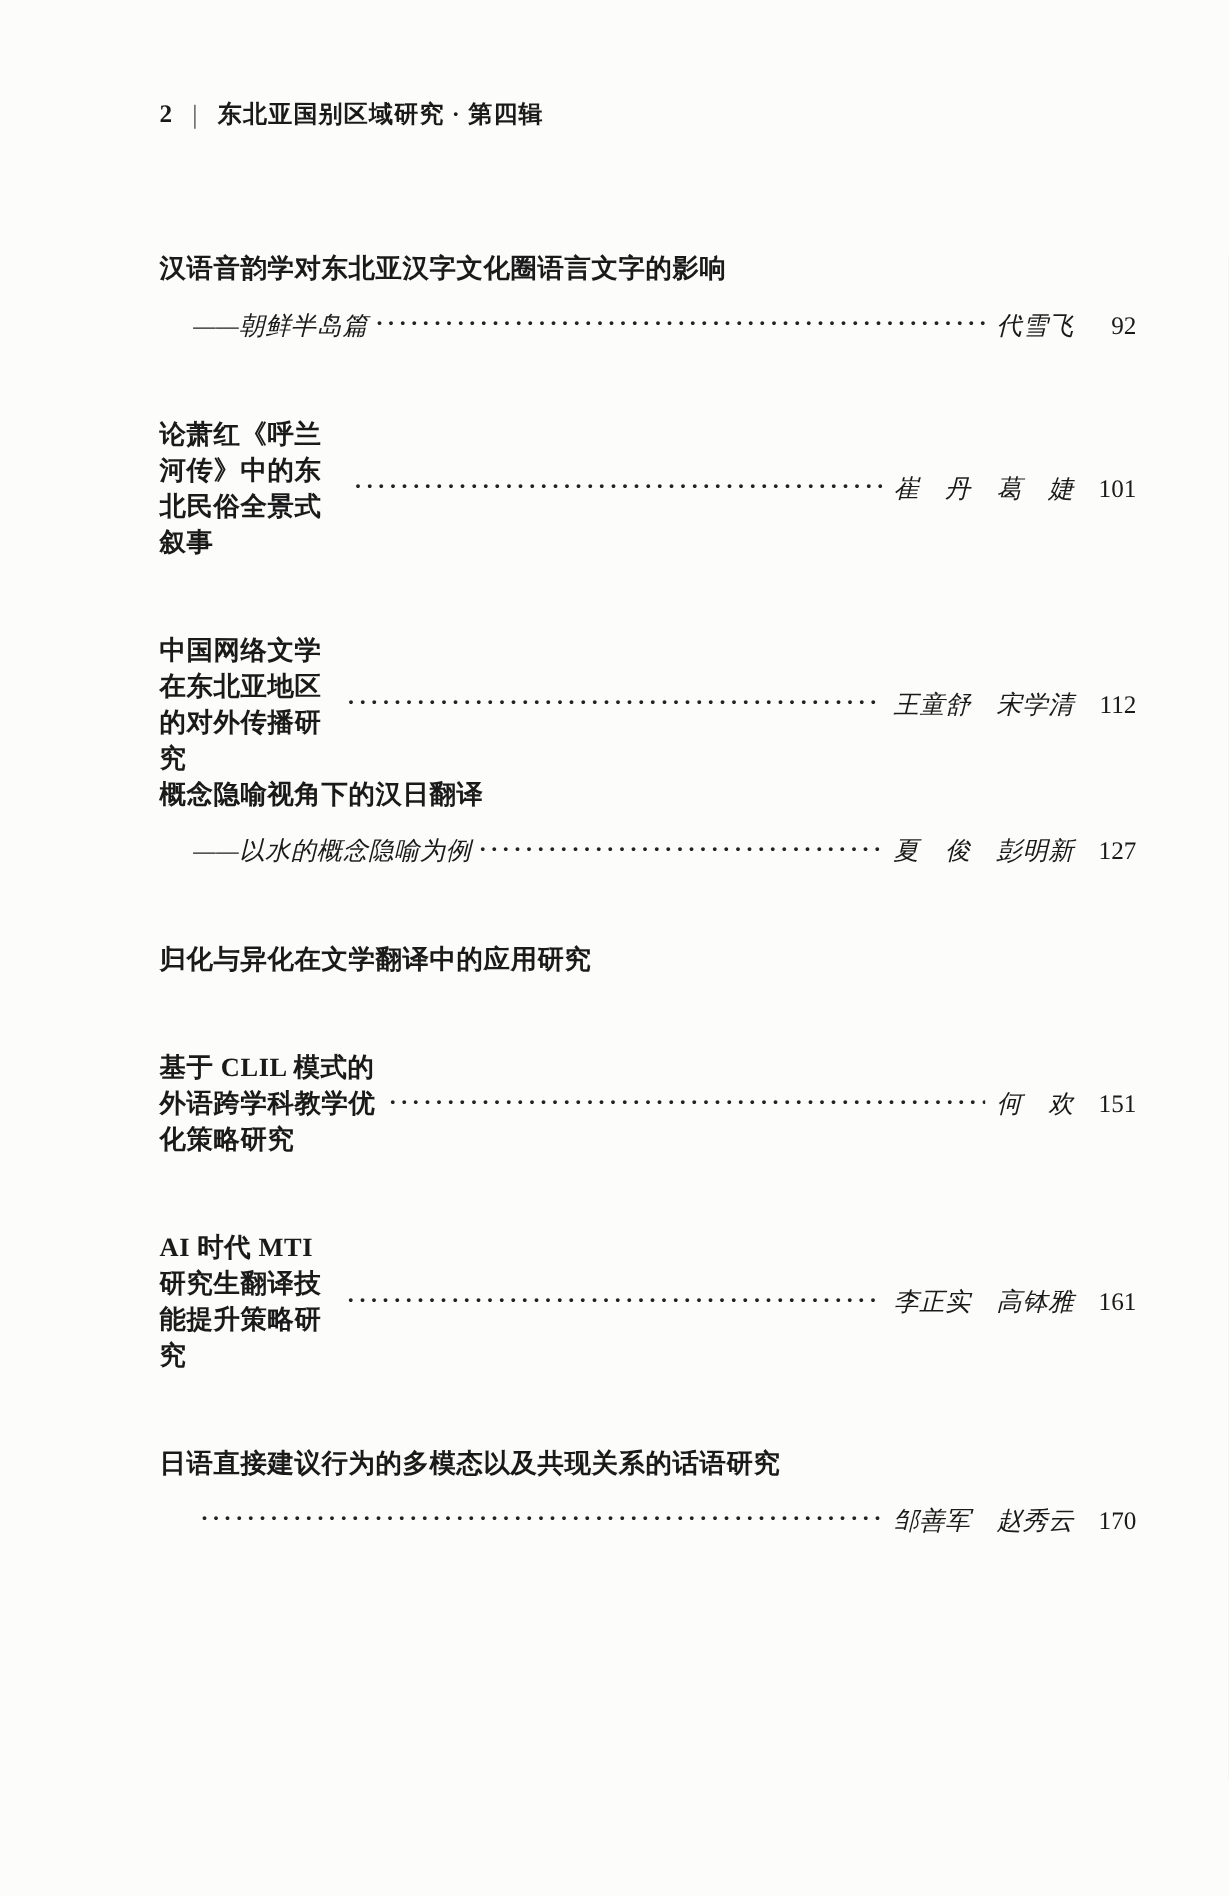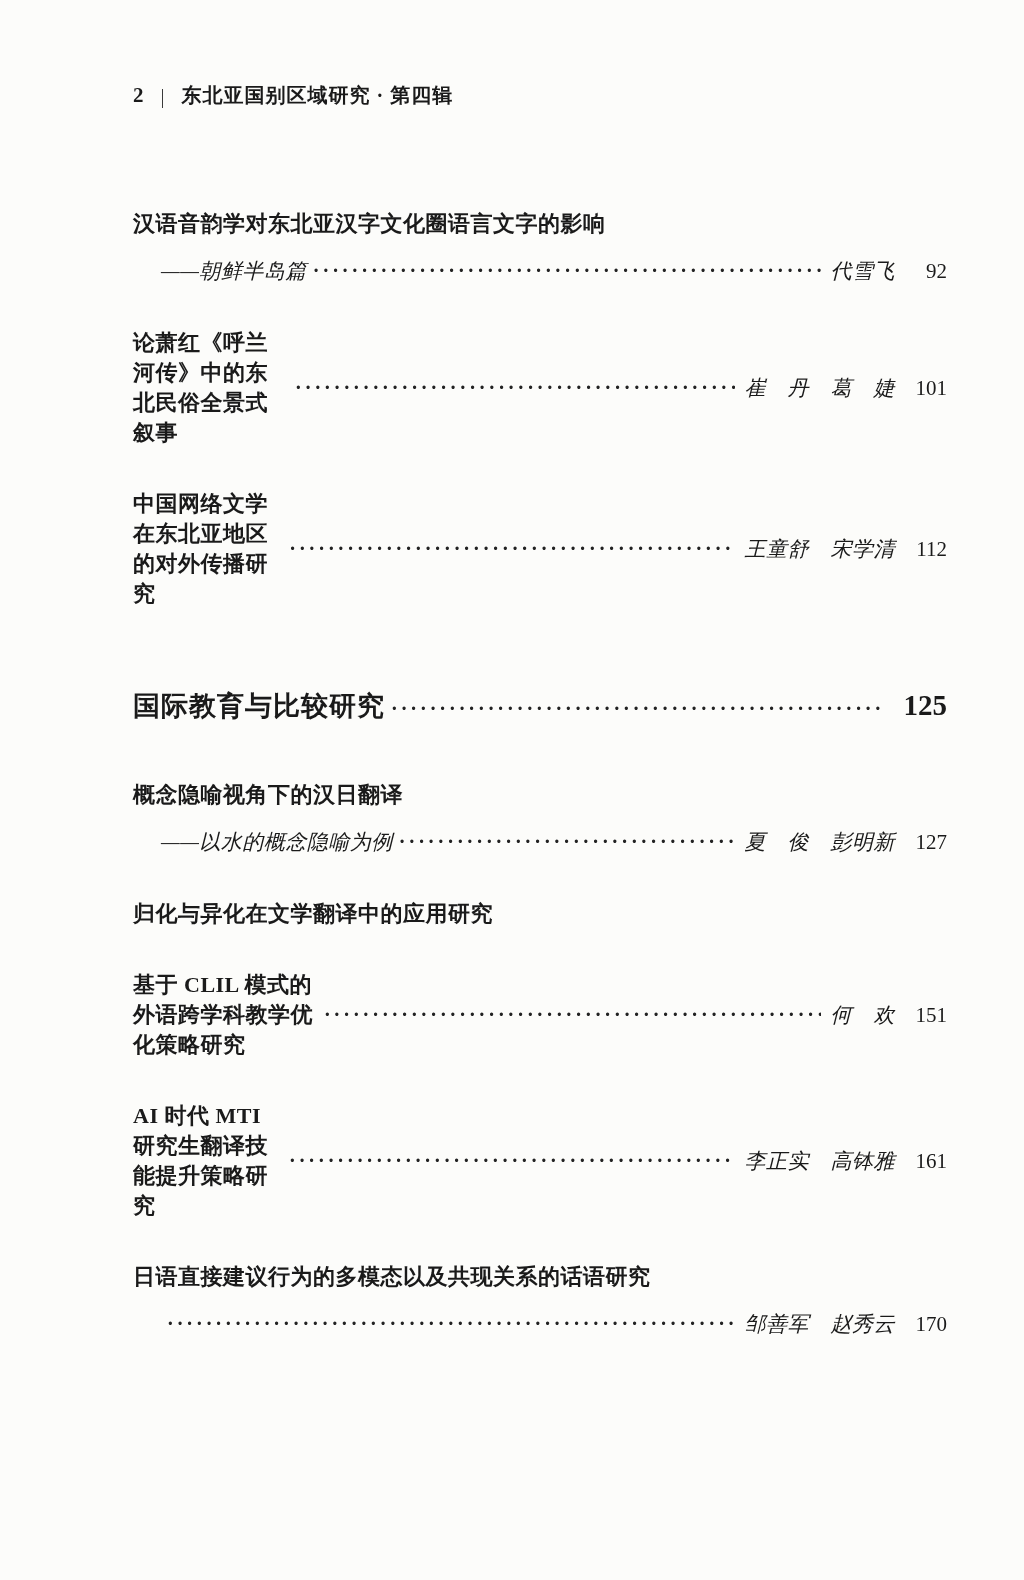--- a/index.html
+++ b/index.html
@@ -33,21 +33,21 @@
   }
   .running-head .folio { font-size: 21px; }
   .running-head .sep {
     margin: 0 16px;
     font-weight: normal;
     color: #3a3a3a;
     transform: scaleY(1.1);
   }
   
   .toc { margin-top: 100px; }
-  .entry { margin-top: 41px; }
+  .entry { margin-top: 60px; }
   .entry:first-child { margin-top: 18px; }
   .entry-title {
     font-size: 22px;
     font-weight: 600;
     letter-spacing: 0.5px;
     line-height: 30px;
   }
   .entry-row {
     display: flex;
     align-items: center;
@@ -140,25 +140,20 @@
 
       <div class="entry">
         <div class="entry-row">
           <span class="entry-title">中国网络文学在东北亚地区的对外传播研究</span>
           <span class="dots"></span>
           <span class="authors">王童舒　宋学清</span>
           <span class="pageno">112</span>
         </div>
       </div>
 
-      <div class="section-row">
-        <span class="section-title">国际教育与比较研究</span>
-        <span class="dots"></span>
-        <span class="pageno">125</span>
-      </div>
 
       <div class="entry" style="margin-top:0;">
         <div class="entry-title">概念隐喻视角下的汉日翻译</div>
         <div class="entry-row sub subtitle-indent">
           <span class="subtitle">——以水的概念隐喻为例</span>
           <span class="dots"></span>
           <span class="authors">夏　俊　彭明新</span>
           <span class="pageno">127</span>
         </div>
       </div>

